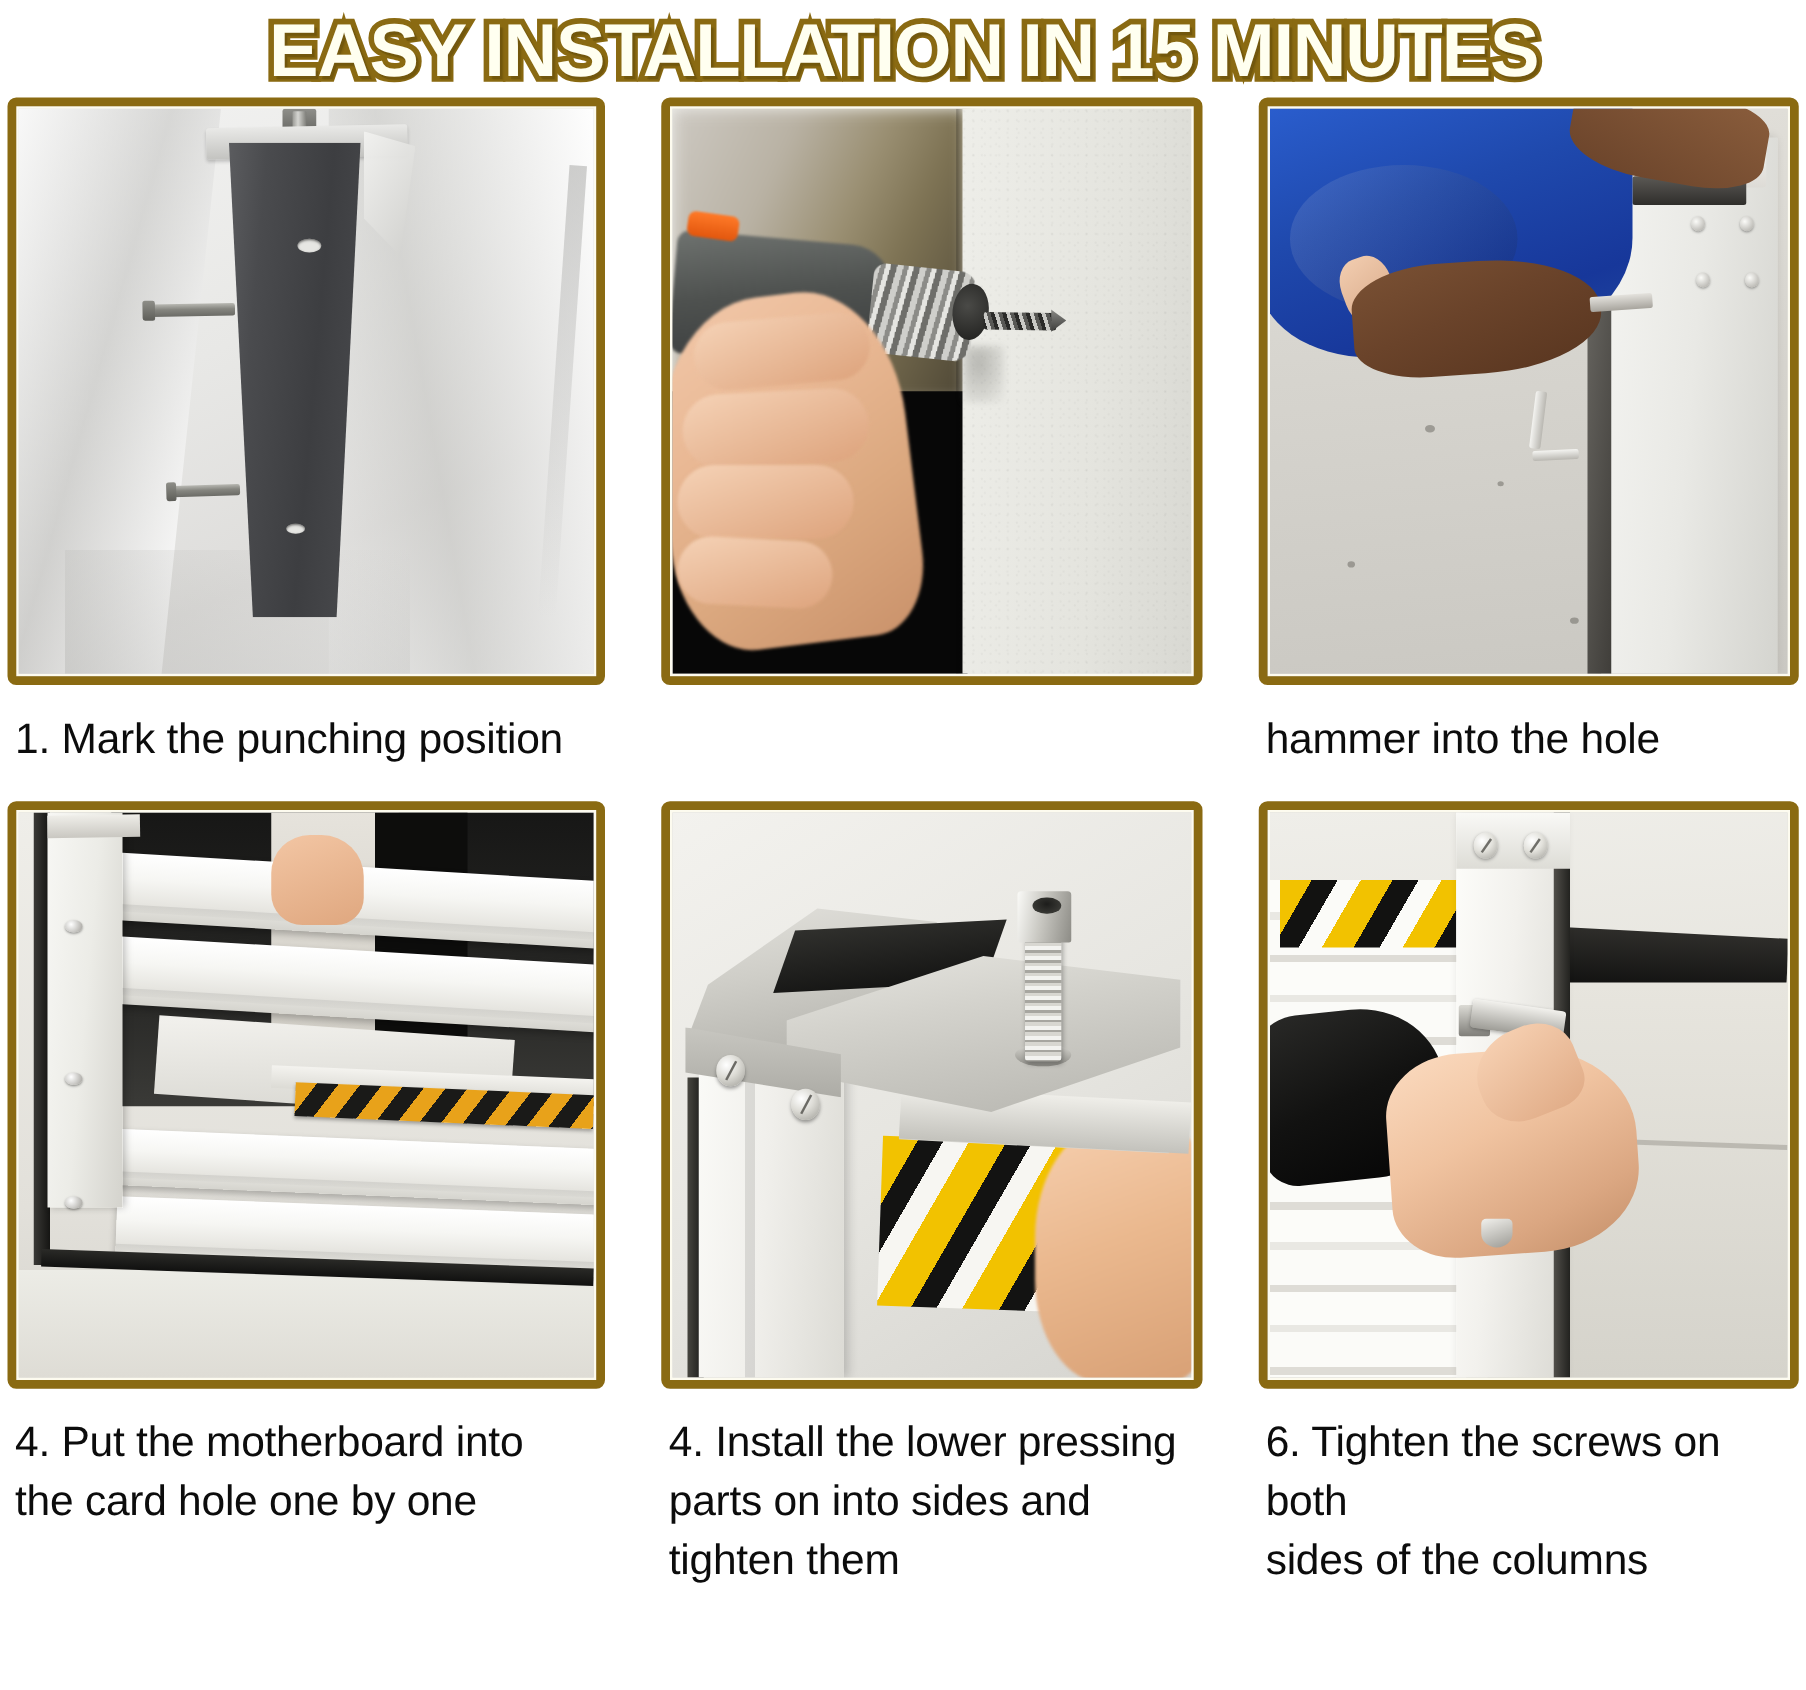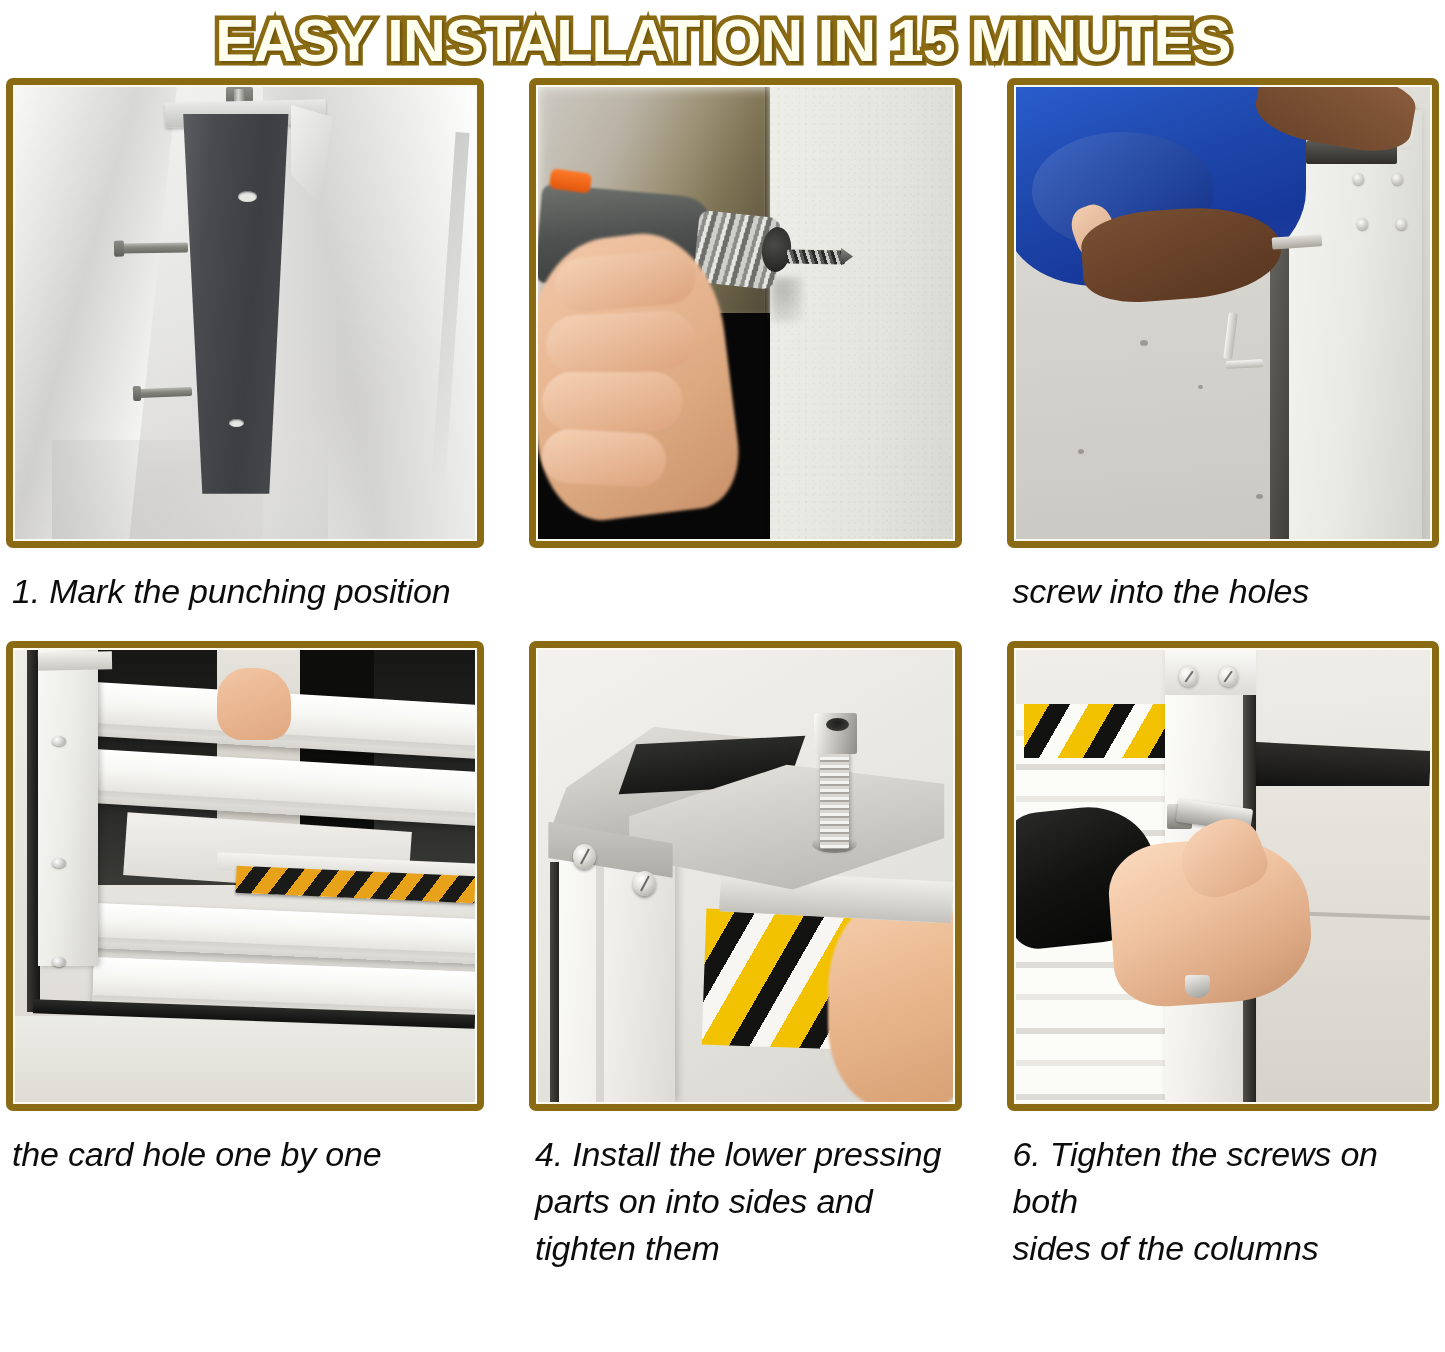--- a/index.html
+++ b/index.html
@@ -76,21 +76,20 @@
   }
 
   
   .caption {
     font-size: 34px;
     line-height: 47px;
     color: #0c0c0c;
     padding-top: 20px;
     padding-left: 6px;
     letter-spacing: -0.2px;
-    font-style: italic;
   }
   .caption .ln { display: block; }
 
   .row-gap { height: 26px; }
 
   
   .p1 { background: linear-gradient(155deg,#f3f3f2 0%, #e8e8e6 40%, #dedddb 70%, #ececeb 100%); }
   .p1 .cloth-f1 { position:absolute; left:-10%; top:0; width:40%; height:100%;
     background: linear-gradient(100deg, rgba(255,255,255,0.9), rgba(190,190,188,0.5) 55%, rgba(255,255,255,0.85));
     transform: skewX(-6deg); }
@@ -636,21 +635,21 @@
         <div class="cuff"></div>
         <div class="arm"></div>
         <div class="tool"></div>
         <div class="allen">
             <div class="long"></div>
             <div class="short"></div>
           </div>
       </div>
     </div>
     <div class="caption">
-      <span class="ln">screw into the holes</span>
+      <span class="ln">hammer into the hole</span>
     </div>
   </div>
 </div>
 
 <div class="row-gap"></div>
 
 <div class="grid">
 
   <div class="cell">
     <div class="frame">
@@ -679,20 +678,21 @@
         <div class="post-dark"></div>
         <div class="post"></div>
         <div class="post-cap"></div>
         <div class="post-screw ps1"></div>
         <div class="post-screw ps2"></div>
         <div class="post-screw ps3"></div>
         <div class="groundline"></div>
       </div>
     </div>
     <div class="caption">
+      <span class="ln">4. Put the motherboard into</span>
       <span class="ln">the card hole one by one</span>
     </div>
   </div>
 
   <div class="cell">
     <div class="frame">
       <div class="photo p5">
         <div class="bgwall"></div>
         <div class="hazard"></div>
         <div class="hand"></div>

